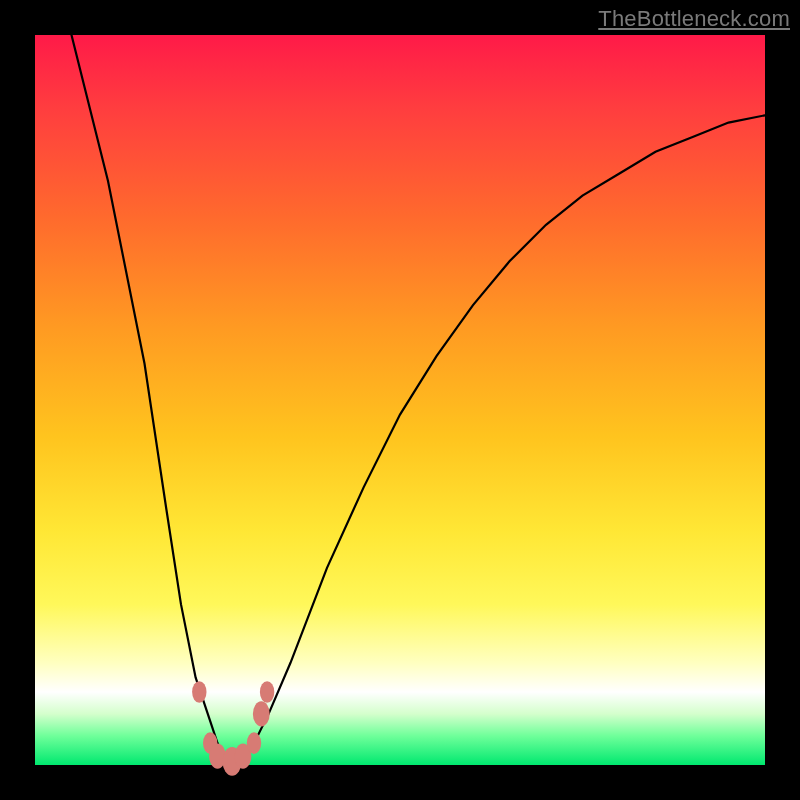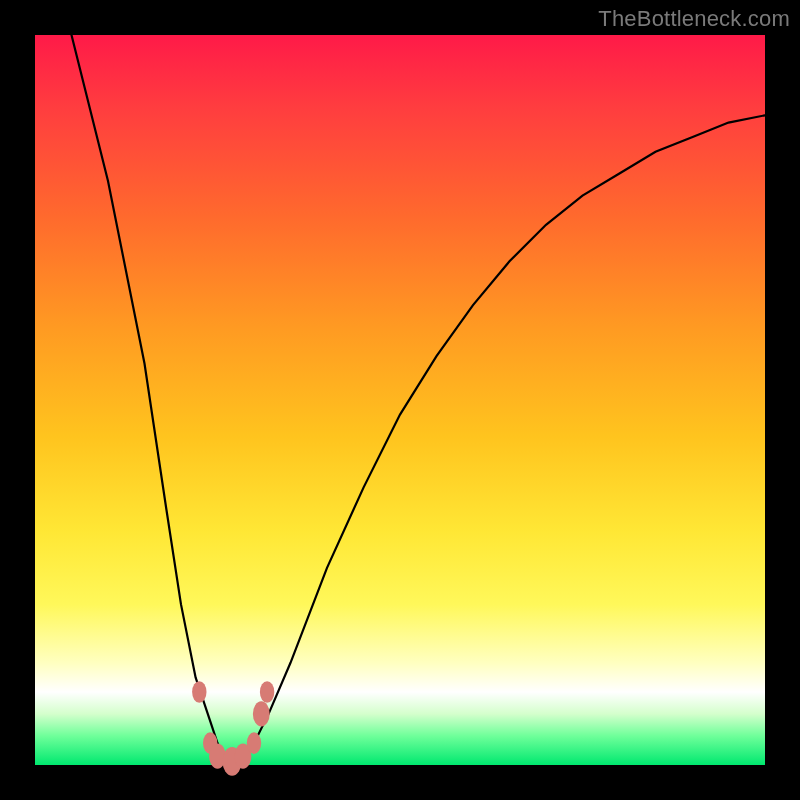--- a/index.html
+++ b/index.html
@@ -41,20 +41,21 @@
     );
   }
   .watermark {
     position: absolute;
     top: 6px;
     right: 10px;
     color: #7a7a7a;
     font-size: 22px;
     letter-spacing: 0.2px;
     user-select: none;
+    text-decoration: underline;
   }
   svg.curve {
     position: absolute;
     left: 0;
     top: 0;
     width: 730px;
     height: 730px;
     overflow: visible;
   }
   .curve-path {

